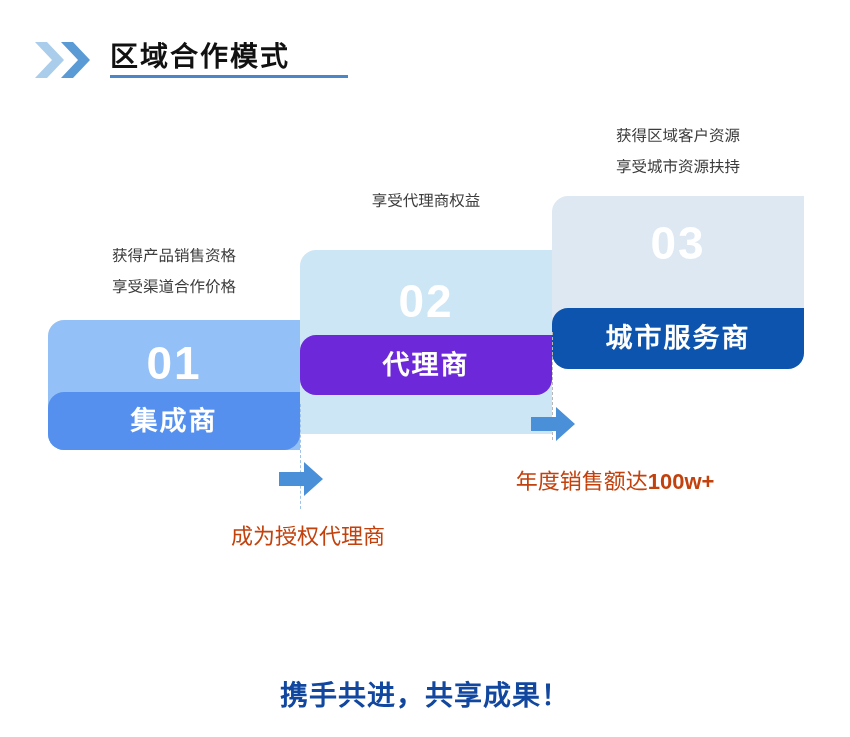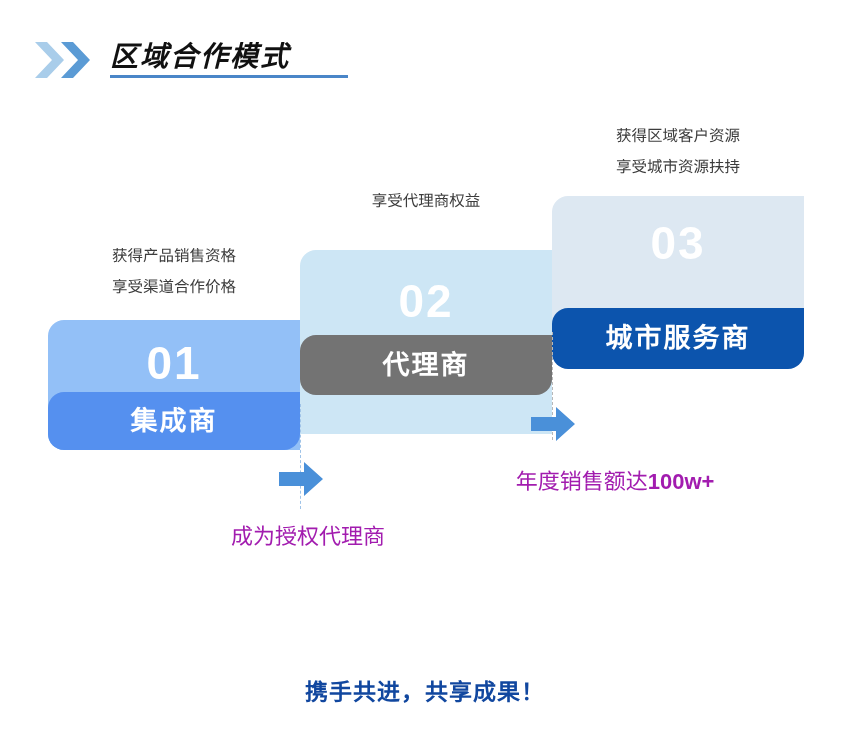--- a/index.html
+++ b/index.html
@@ -43,21 +43,20 @@
     width: 30px;
     height: 38px;
   }
   .chev svg { display: block; }
   .chev-1 { left: 0; }
   .chev-2 { left: 26px; }
 
   .title-wrap {
     position: relative;
     padding-bottom: 7px;
-    font-style: italic;
   }
   .title-text {
     font-size: 28px;
     font-weight: bold;
     color: #111111;
     letter-spacing: 2px;
     line-height: 1;
     white-space: nowrap;
   }
   .title-rule {
@@ -126,21 +125,21 @@
 
   
   #step-2 .step-card { left: 300px; top: 250px; width: 252px; height: 184px; }
   #step-2 .card-body {
     background: #cde6f5;
     border-radius: 16px 0 0 0;
   }
   #step-2 .card-num { top: 28px; }
   #step-2 .card-band {
     top: 85px; height: 60px;
-    background: #737373;
+    background: #6d28d9;
     border-radius: 16px 0 16px 16px;
   }
 
   
   #step-3 .step-card { left: 552px; top: 196px; width: 252px; height: 143px; }
   #step-3 .card-body {
     background: #dde8f2;
     border-radius: 16px 0 0 0;
   }
   #step-3 .card-num { top: 24px; }
@@ -180,37 +179,37 @@
     height: 36px;
   }
   .arrow-icon svg { display: block; }
   #arrow-1 { left: 279px; top: 461px; }
   #arrow-2 { left: 531px; top: 406px; }
 
   
   .bottom-caption {
     position: absolute;
     text-align: center;
-    color: #a21caf;
+    color: #c2410c;
     font-size: 22px;
     line-height: 44px;
     white-space: nowrap;
   }
   .bottom-caption b { font-weight: bold; }
   #bcap-1 { left: 148px; top: 515px; width: 320px; }
   #bcap-2 { left: 420px; top: 460px; width: 390px; }
 
   
   .footer-slogan {
     position: absolute;
     left: 0;
     top: 673px;
     width: 850px;
     text-align: center;
-    font-size: 23px;
+    font-size: 28px;
     font-weight: bold;
     color: #11479f;
     letter-spacing: 1px;
     white-space: nowrap;
   }
 </style>
 </head>
 <body>
 
 <div id="canvas">

